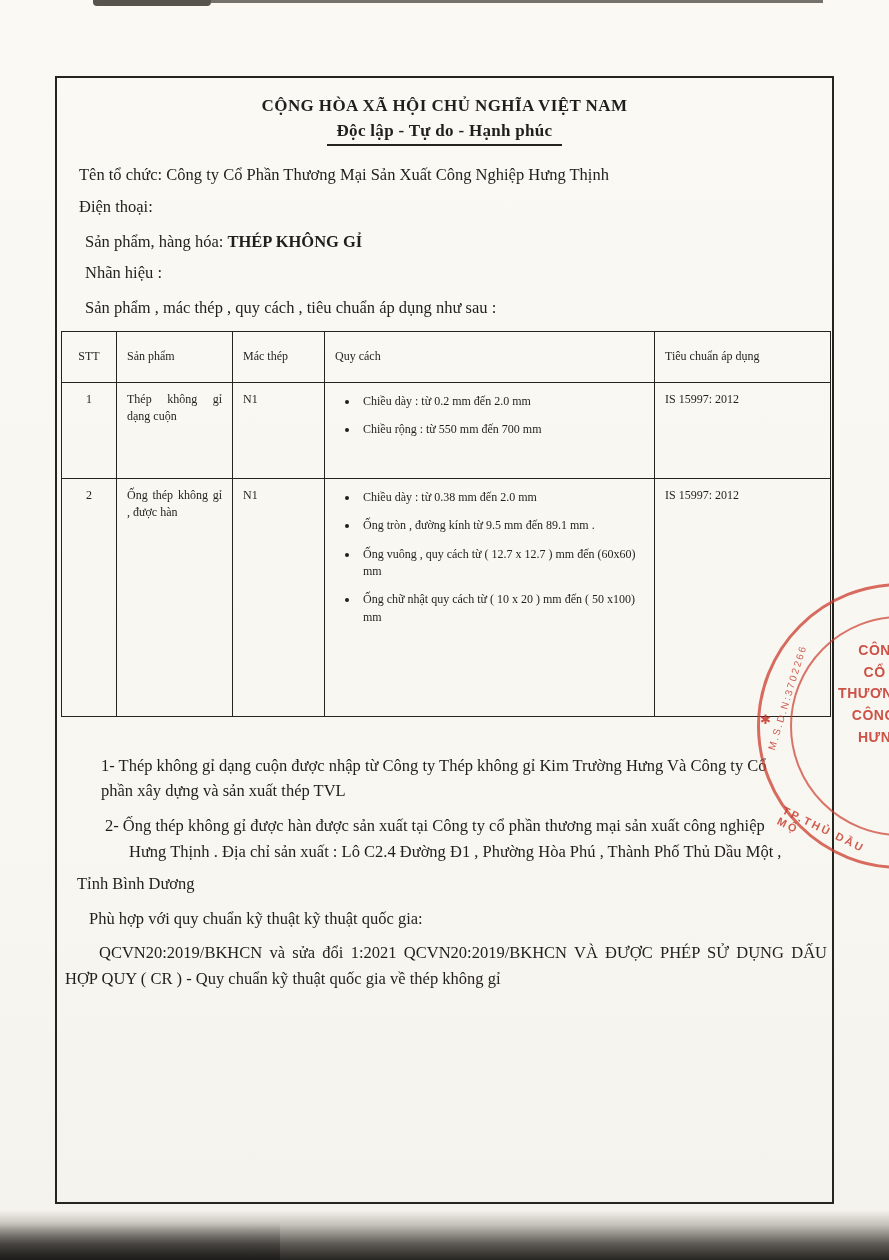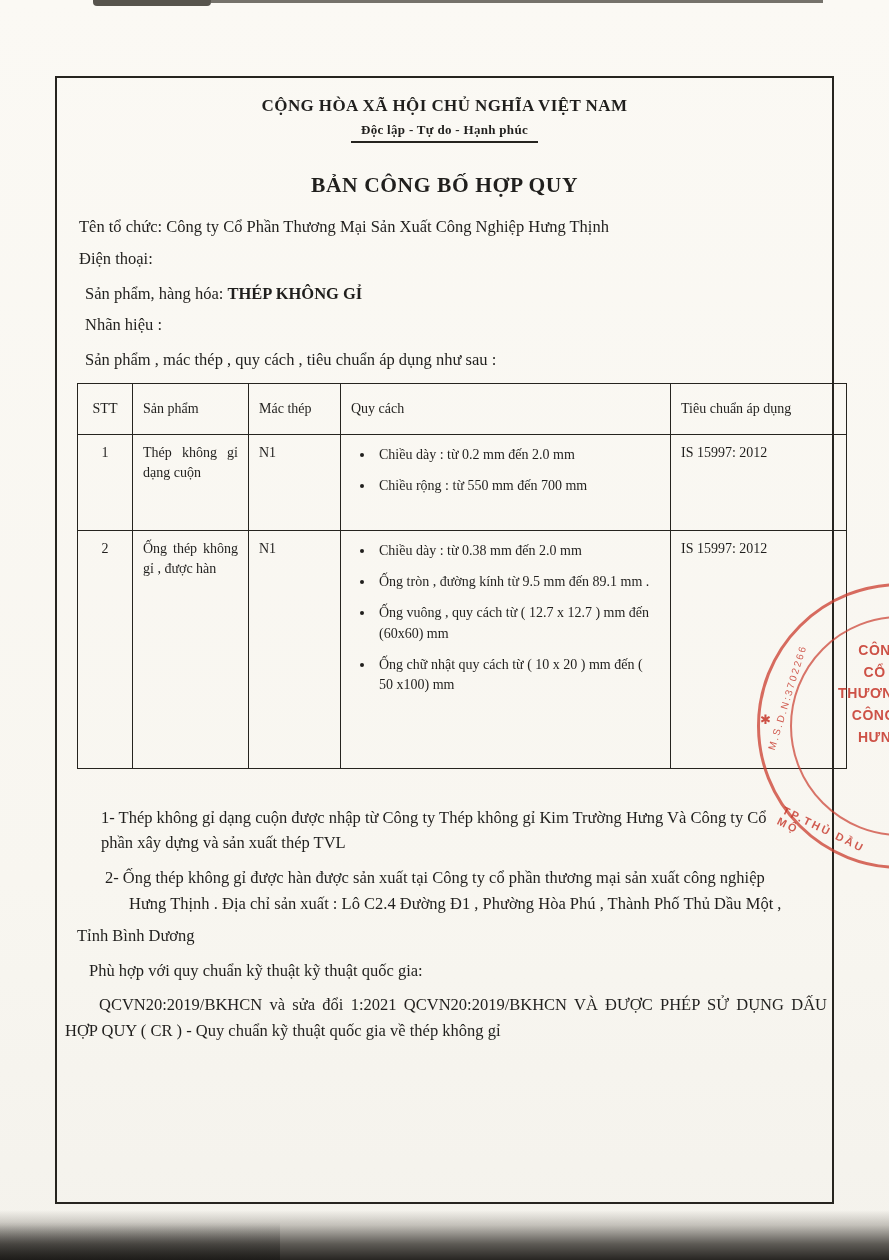--- a/index.html
+++ b/index.html
@@ -11,38 +11,38 @@
   }
   
   .frame{
     position:absolute;left:55px;top:76px;width:779px;height:1128px;
     border:2px solid #26241f;box-sizing:border-box;padding-top:18px;
   }
   .center{text-align:center;}
   .country{font-size:17px;font-weight:bold;letter-spacing:.4px;}
   .motto-wrap{margin-top:4px;}
   .motto{
-    display:inline-block;font-size:13px;font-weight:bold;
+    display:inline-block;font-size:17px;font-weight:bold;
     border-bottom:2px solid #26241f;padding:1px 10px 3px 10px;letter-spacing:.3px;
   }
   .doc-title{margin-top:30px;font-size:21.5px;font-weight:bold;letter-spacing:.6px;}
   .doc-num{margin-top:9px;font-size:16.5px;}
   .bt{font-size:16.5px;line-height:1.55;}
   .p-org{margin:16px 26px 0 22px;}
   .p-addr{margin:3px 30px 0 22px;}
   .p-phone{margin:6px 0 0 22px;}
   .p-product{margin:10px 0 0 28px;}
   .p-brand{margin:5px 0 0 28px;}
   .p-intro{margin:10px 0 10px 28px;}
   .bold{font-weight:bold;}
 
   
   table{
     border-collapse:collapse;table-layout:fixed;
-    margin-left:20px;width:769px;font-size:14px;line-height:1.45;
+    margin-left:4px;width:769px;font-size:12px;line-height:1.45;
   }
   th,td{
     border:1.6px solid #26241f;padding:8px 10px;vertical-align:top;
     text-align:left;font-weight:normal;
   }
   th{height:34px;vertical-align:middle;}
   th.c-stt,td.c-stt{text-align:center;}
   td.c-sp{text-align:justify;}
   tr.r1{height:96px;}
   tr.r2{height:238px;}
@@ -100,21 +100,20 @@
 
 <div class="frame">
 
   <div class="center">
     <div class="country">CỘNG HÒA XÃ HỘI CHỦ NGHĨA VIỆT NAM</div>
     <div class="motto-wrap">
       <span class="motto">Độc lập - Tự do - Hạnh phúc</span>
     </div>
   </div>
 
-  <div class="center doc-title">BẢN CÔNG BỐ HỢP QUY</div>
 
   <div class="bt p-org">Tên tổ chức: Công ty Cổ Phần Thương Mại Sản Xuất Công Nghiệp Hưng Thịnh</div>
   <div class="bt p-phone">Điện thoại:</div>
   <div class="bt p-product">
     <span>Sản phẩm, hàng hóa: </span><span class="bold">THÉP KHÔNG GỈ</span>
   </div>
   <div class="bt p-brand">Nhãn hiệu :</div>
   <div class="bt p-intro">Sản phẩm , mác thép , quy cách , tiêu chuẩn áp dụng như sau :</div>
 
   <table>

